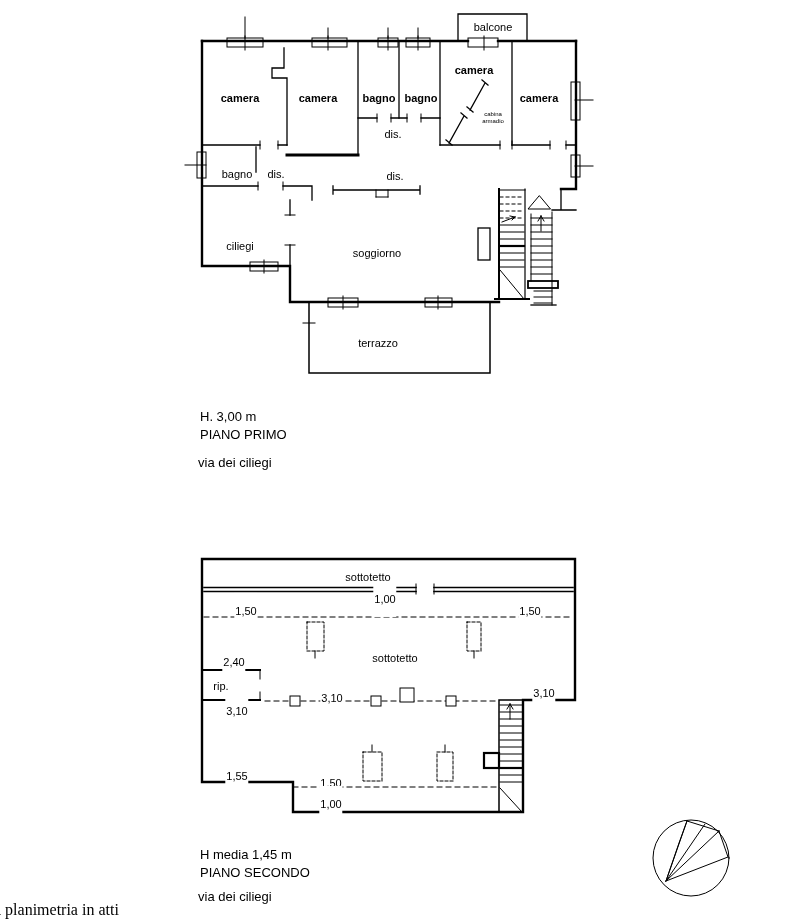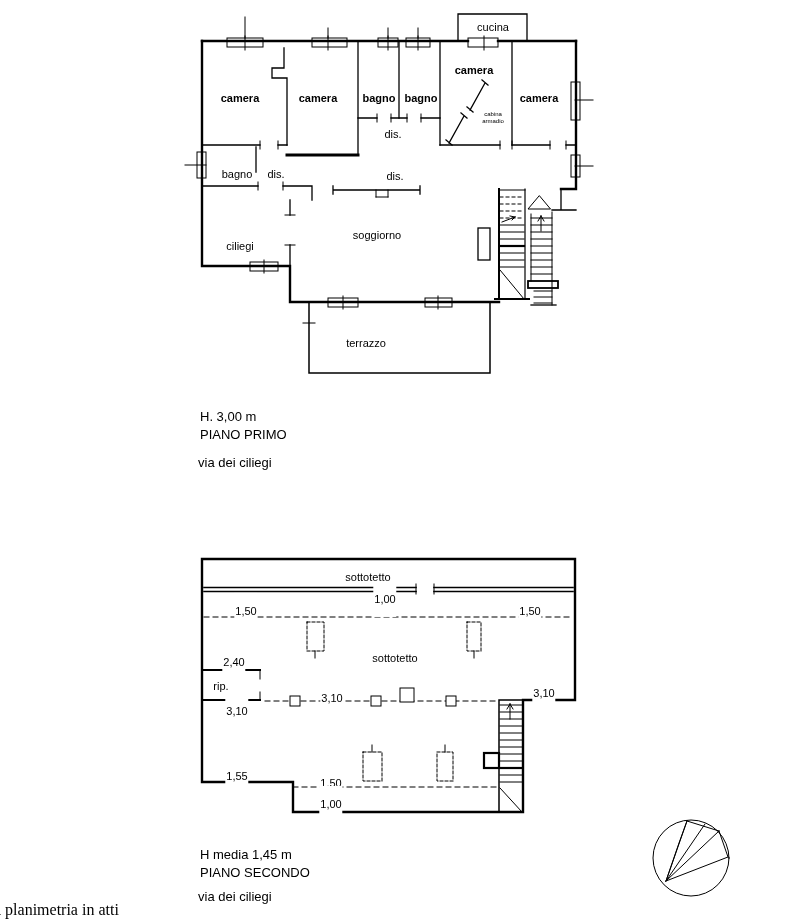--- a/index.html
+++ b/index.html
@@ -175,38 +175,38 @@
 
     <g stroke-width="1">
       <circle cx="691" cy="858" r="38"></circle>
       <path d="M666,881 L687,821 M666,881 L705,824 M666,881 L719,831 M666,881 L728,857"></path>
       <path d="M687,821 L719,831 M719,831 L728,857"></path>
       <path d="M687,821 L679,843 L666,881"></path>
     </g>
   </g>
 </svg>
 
-<div class="lbl" style="left:493px;top:27px">cucina</div>
+<div class="lbl" style="left:493px;top:27px">balcone</div>
 <div class="lbl" style="left:240px;top:98px;font-weight:bold">camera</div>
 <div class="lbl" style="left:318px;top:98px;font-weight:bold">camera</div>
 <div class="lbl" style="left:379px;top:98px;font-weight:bold">bagno</div>
 <div class="lbl" style="left:421px;top:98px;font-weight:bold">bagno</div>
 <div class="lbl" style="left:474px;top:70px;font-weight:bold">camera</div>
 <div class="lbl" style="left:539px;top:98px;font-weight:bold">camera</div>
 <div class="lbl tiny" style="left:493px;top:118px">
   <div>cabina</div>
   <div>armadio</div>
 </div>
 <div class="lbl" style="left:393px;top:134px">dis.</div>
 <div class="lbl" style="left:237px;top:174px">bagno</div>
 <div class="lbl" style="left:276px;top:174px">dis.</div>
 <div class="lbl" style="left:395px;top:176px">dis.</div>
 <div class="lbl" style="left:240px;top:246px">ciliegi</div>
-<div class="lbl" style="left:377px;top:235px">soggiorno</div>
-<div class="lbl" style="left:366px;top:343px">terrazzo</div>
+<div class="lbl" style="left:377px;top:253px">soggiorno</div>
+<div class="lbl" style="left:378px;top:343px">terrazzo</div>
 
 <div class="cap" style="left:200px;top:409px">H. 3,00 m</div>
 <div class="cap" style="left:200px;top:427px">PIANO PRIMO</div>
 <div class="cap" style="left:198px;top:455px">via dei ciliegi</div>
 
 <div class="lbl" style="left:368px;top:577px">sottotetto</div>
 <div class="lbl dim" style="left:385px;top:599px">1,00</div>
 <div class="lbl dim" style="left:246px;top:611px">1,50</div>
 <div class="lbl dim" style="left:530px;top:611px">1,50</div>
 <div class="lbl dim" style="left:234px;top:662px">2,40</div>

